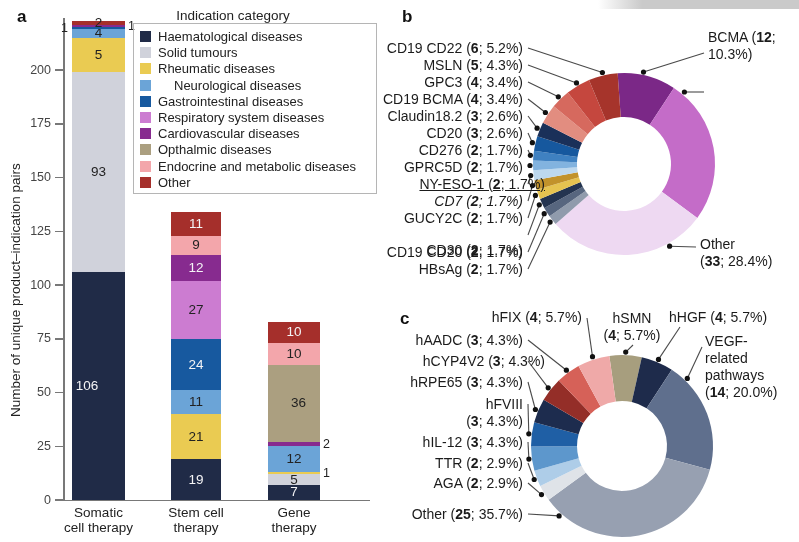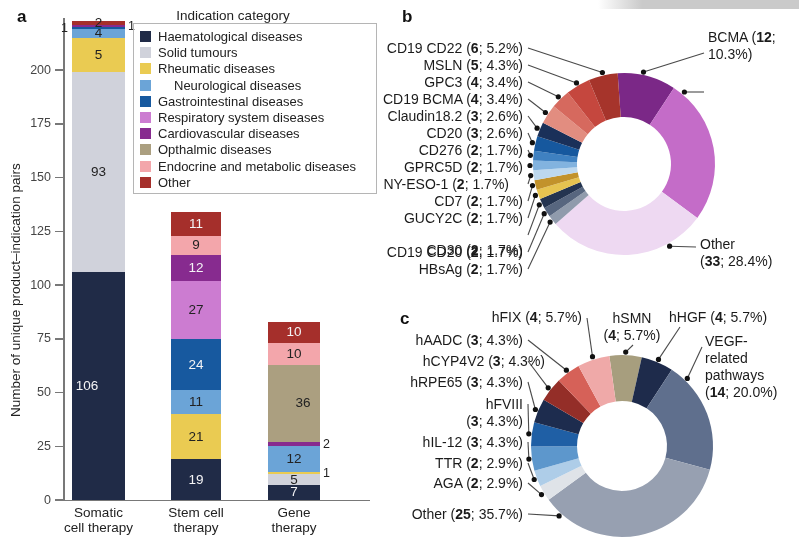--- a/index.html
+++ b/index.html
@@ -95,21 +95,21 @@
       <div class="barnum" style="left: 268px; top: 484.475px; width: 52px; color: rgb(244, 244, 246);">7</div>
       <div class="barseg" style="left: 268px; top: 474.2px; width: 52px; height: 10.75px; background: rgb(208, 210, 219);"></div>
       <div class="barnum" style="left: 268px; top: 471.575px; width: 52px; color: rgb(34, 34, 34);">5</div>
       <div class="barseg" style="left: 268px; top: 472.05px; width: 52px; height: 2.15px; background: rgb(234, 203, 82);"></div>
       <div class="barnum-out" style="left: 323px; top: 466.125px; width: 30px; text-align: left;">1</div>
       <div class="barseg" style="left: 268px; top: 446.25px; width: 52px; height: 25.8px; background: rgb(107, 164, 215);"></div>
       <div class="barnum" style="left: 268px; top: 451.15px; width: 52px; color: rgb(34, 34, 34);">12</div>
       <div class="barseg" style="left: 268px; top: 441.95px; width: 52px; height: 4.3px; background: rgb(135, 43, 143);"></div>
       <div class="barnum-out" style="left: 323px; top: 437.1px; width: 30px; text-align: left;">2</div>
       <div class="barseg" style="left: 268px; top: 364.55px; width: 52px; height: 77.4px; background: rgb(171, 159, 128);"></div>
-      <div class="barnum" style="left: 284px; top: 395.25px; width: 38px; color: rgb(34, 34, 34);">36</div>
+      <div class="barnum" style="left: 268px; top: 395.25px; width: 38px; color: rgb(34, 34, 34); text-align: right;">36</div>
       <div class="barseg" style="left: 268px; top: 343.05px; width: 52px; height: 21.5px; background: rgb(243, 166, 171);"></div>
       <div class="barnum" style="left: 268px; top: 345.8px; width: 52px; color: rgb(34, 34, 34);">10</div>
       <div class="barseg" style="left: 268px; top: 321.55px; width: 52px; height: 21.5px; background: rgb(165, 47, 43);"></div>
       <div class="barnum" style="left: 268px; top: 324.3px; width: 52px; color: rgb(244, 244, 246);">10</div>
       <div class="catlab" style="left: 224px; top: 505px; width: 140px;">Gene</div>
       <div class="catlab" style="left: 224px; top: 520px; width: 140px;">therapy</div>
       <div class="legend-box" style="left: 133px; top: 23px; width: 244px; height: 171px;"></div>
       <div class="legend-title" style="left: 133px; top: 8px; width: 200px;">Indication category</div>
       <div class="legend-swatch" style="left: 140px; top: 31px; background: rgb(32, 43, 71);"></div>
       <div class="legend-item-label" style="left: 158px; top: 29px;">Haematological diseases</div>
@@ -227,22 +227,22 @@
       </g>
     </svg>
 
   <div id="donut-labels" style="position:absolute; left:0; top:0; width:799px; height:542px;">
       <div class="dlabel" style="left: 708px; top: 29px;">BCMA (<b>12</b>;<br>10.3%)</div>
       <div class="dlabel" style="left: 700px; top: 235.5px;">Other<br>(<b>33</b>; 28.4%)</div>
       <div class="dlabel" style="left: 523px; top: 260.5px; transform: translateX(-100%); text-align: right;">HBsAg (<b>2</b>; 1.7%)</div>
       <div class="dlabel" style="left: 523px; top: 243.5px; transform: translateX(-100%); text-align: right;">CD19 CD20 (<b>2</b>; 1.7%)</div>
       <div class="dlabel" style="left: 523px; top: 242px; transform: translateX(-100%); text-align: left;">CD30 (<b>2</b>; 1.7%)</div>
       <div class="dlabel" style="left: 523px; top: 209.5px; transform: translateX(-100%); text-align: right;">GUCY2C (<b>2</b>; 1.7%)</div>
-      <div class="dlabel" style="left: 523px; top: 192.5px; transform: translateX(-100%); text-align: right;">CD7 (<b>2</b>; 1.7%)</div>
-      <div class="dlabel" style="left: 509px; top: 175.5px; transform: translateX(-100%); text-align: center;">NY-ESO-1 (<b>2</b>; 1.7%)</div>
+      <div class="dlabel" style="left: 523px; top: 192.5px; transform: translateX(-100%); text-align: right; font-style: italic;">CD7 (<b>2</b>; 1.7%)</div>
+      <div class="dlabel" style="left: 545px; top: 175.5px; transform: translateX(-100%); text-align: center; text-decoration: underline;">NY-ESO-1 (<b>2</b>; 1.7%)</div>
       <div class="dlabel" style="left: 523px; top: 158.5px; transform: translateX(-100%); text-align: right;">GPRC5D (<b>2</b>; 1.7%)</div>
       <div class="dlabel" style="left: 523px; top: 141.5px; transform: translateX(-100%); text-align: right;">CD276 (<b>2</b>; 1.7%)</div>
       <div class="dlabel" style="left: 523px; top: 124.5px; transform: translateX(-100%); text-align: right;">CD20 (<b>3</b>; 2.6%)</div>
       <div class="dlabel" style="left: 523px; top: 107.5px; transform: translateX(-100%); text-align: right;">Claudin18.2 (<b>3</b>; 2.6%)</div>
       <div class="dlabel" style="left: 523px; top: 90.5px; transform: translateX(-100%); text-align: right;">CD19 BCMA (<b>4</b>; 3.4%)</div>
       <div class="dlabel" style="left: 523px; top: 73.5px; transform: translateX(-100%); text-align: right;">GPC3 (<b>4</b>; 3.4%)</div>
       <div class="dlabel" style="left: 523px; top: 56.5px; transform: translateX(-100%); text-align: right;">MSLN (<b>5</b>; 4.3%)</div>
       <div class="dlabel" style="left: 523px; top: 39.5px; transform: translateX(-100%); text-align: right;">CD19 CD22 (<b>6</b>; 5.2%)</div>
       <div class="dlabel" style="left: 632px; top: 309.5px; transform: translateX(-50%); text-align: center;">hSMN<br>(<b>4</b>; 5.7%)</div>
       <div class="dlabel" style="left: 669px; top: 308.5px;">hHGF (<b>4</b>; 5.7%)</div>

